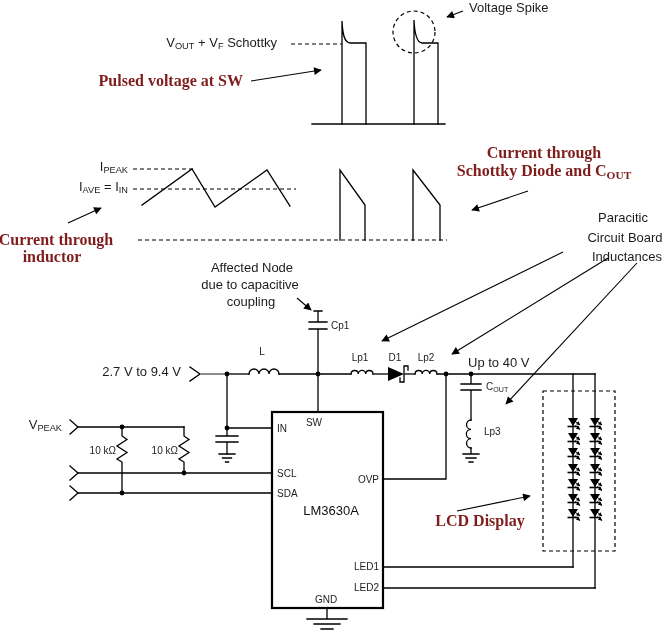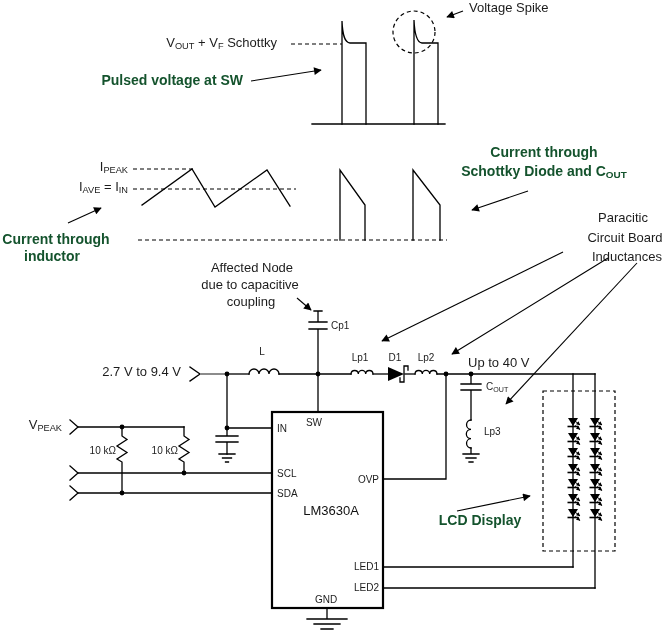--- a/index.html
+++ b/index.html
@@ -3,21 +3,21 @@
 <meta charset="utf-8">
 <style>
   html,body{margin:0;padding:0;background:#fff;}
   .canvas{position:relative;width:664px;height:633px;background:#ffffff;
           font-family:"Liberation Sans",sans-serif;color:#000;overflow:hidden;}
   .canvas svg{position:absolute;left:0;top:0;}
   .lbl{position:absolute;font-size:13px;line-height:1.12;white-space:pre;color:#1c1c1c;}
   .anc-c{transform:translate(-50%,-50%);text-align:center;}
   .anc-r{transform:translate(-100%,-50%);text-align:right;}
   .anc-l{transform:translate(0,-50%);text-align:left;}
-  .b{font-weight:bold;font-size:14px;color:#14532d;}
+  .b{font-weight:bold;font-size:16px;color:#7f1d1d;font-family:Liberation Serif, serif;}
   .big{font-weight:normal;font-size:13px;color:#111;}
   .sm{font-size:10px;}
   sub{font-size:71%;vertical-align:-0.24em;}
   
   .w{stroke:#000;stroke-width:1.3;fill:none;stroke-linecap:square;}
   .w2{stroke:#000;stroke-width:2.2;fill:#fff;}
   .d{stroke:#000;stroke-width:1.2;fill:none;stroke-dasharray:4 3;}
   .gray{stroke:#8c8c8c;stroke-width:2;fill:none;}
   .f{fill:#000;stroke:none;}
   .ar{stroke:#000;stroke-width:1.1;fill:none;marker-end:url(#ah);}

